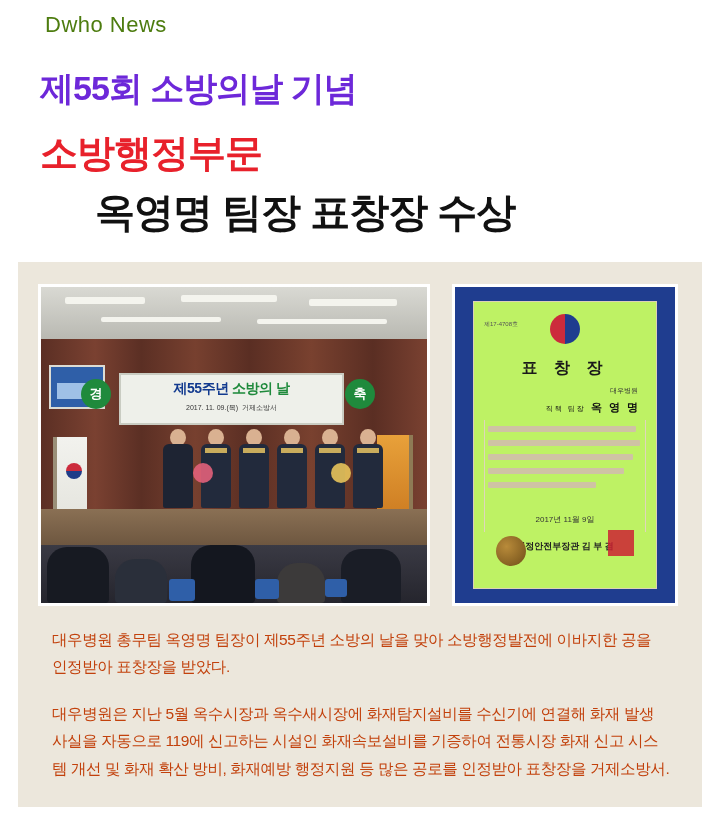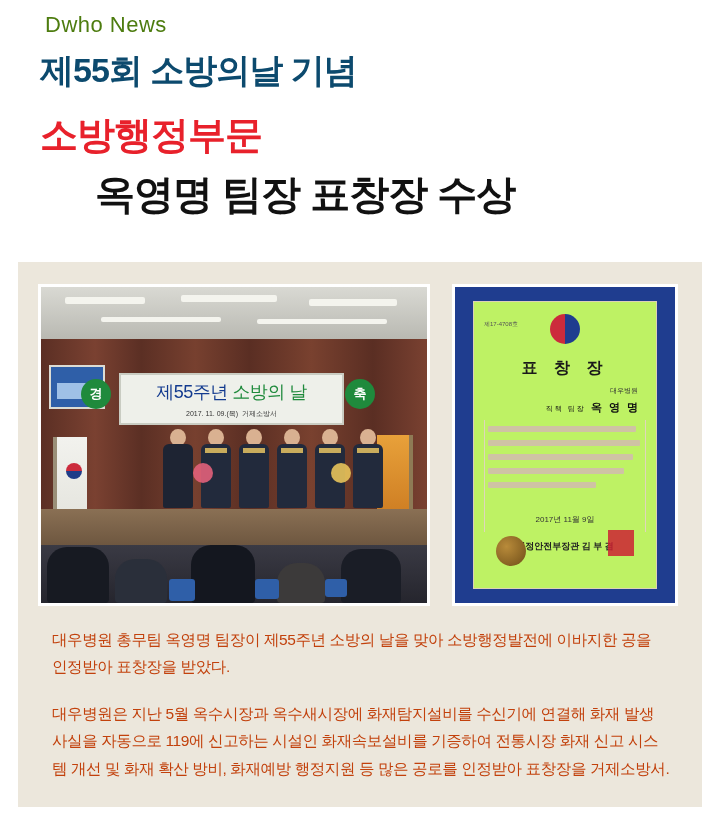--- a/index.html
+++ b/index.html
@@ -24,24 +24,24 @@
     height: 258px;
   }
   .brand {
     font-size: 22px;
     color: #4d7c0f;
     letter-spacing: 0.5px;
     font-weight: 400;
     padding-left: 5px;
   }
   .headline-1 {
-    margin-top: 14px;
+    margin-top: 32px;
     font-size: 34px;
     font-weight: bold;
-    color: #0c4a6e;
+    color: #6d28d9;
     letter-spacing: -1px;
     line-height: 1.1;
   }
   .headline-2 {
     margin-top: 26px;
     font-size: 38px;
     font-weight: bold;
     color: #e8212b;
     letter-spacing: -1px;
     line-height: 1.1;
@@ -107,21 +107,21 @@
   .ph-banner {
     position: absolute;
     left: 78px; top: 86px;
     width: 225px; height: 52px;
     background: #eef0ea;
     border: 2px solid #c9ccc2;
     text-align: center;
     padding-top: 5px;
   }
   .ph-banner .b1 {
-    font-size: 18px; font-weight: normal; color: #123a8f; letter-spacing: -0.5px;
+    font-size: 14px; font-weight: bold; color: #123a8f; letter-spacing: -0.5px;
   }
   .ph-banner .b1 .grn { color: #1f8a3c; }
   .ph-banner .b2 {
     font-size: 7px; color: #333; margin-top: 5px;
   }
   .ph-circ {
     position: absolute; width: 30px; height: 30px; border-radius: 50%;
     background: #1f8a3c; color: #fff; font-size: 13px; font-weight: bold;
     text-align: center; line-height: 30px; top: 92px;
   }

